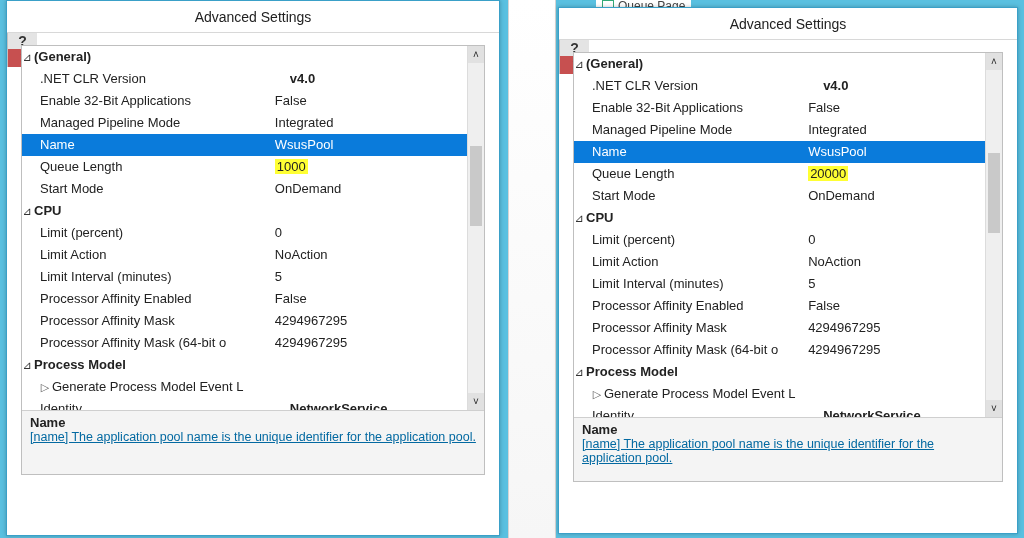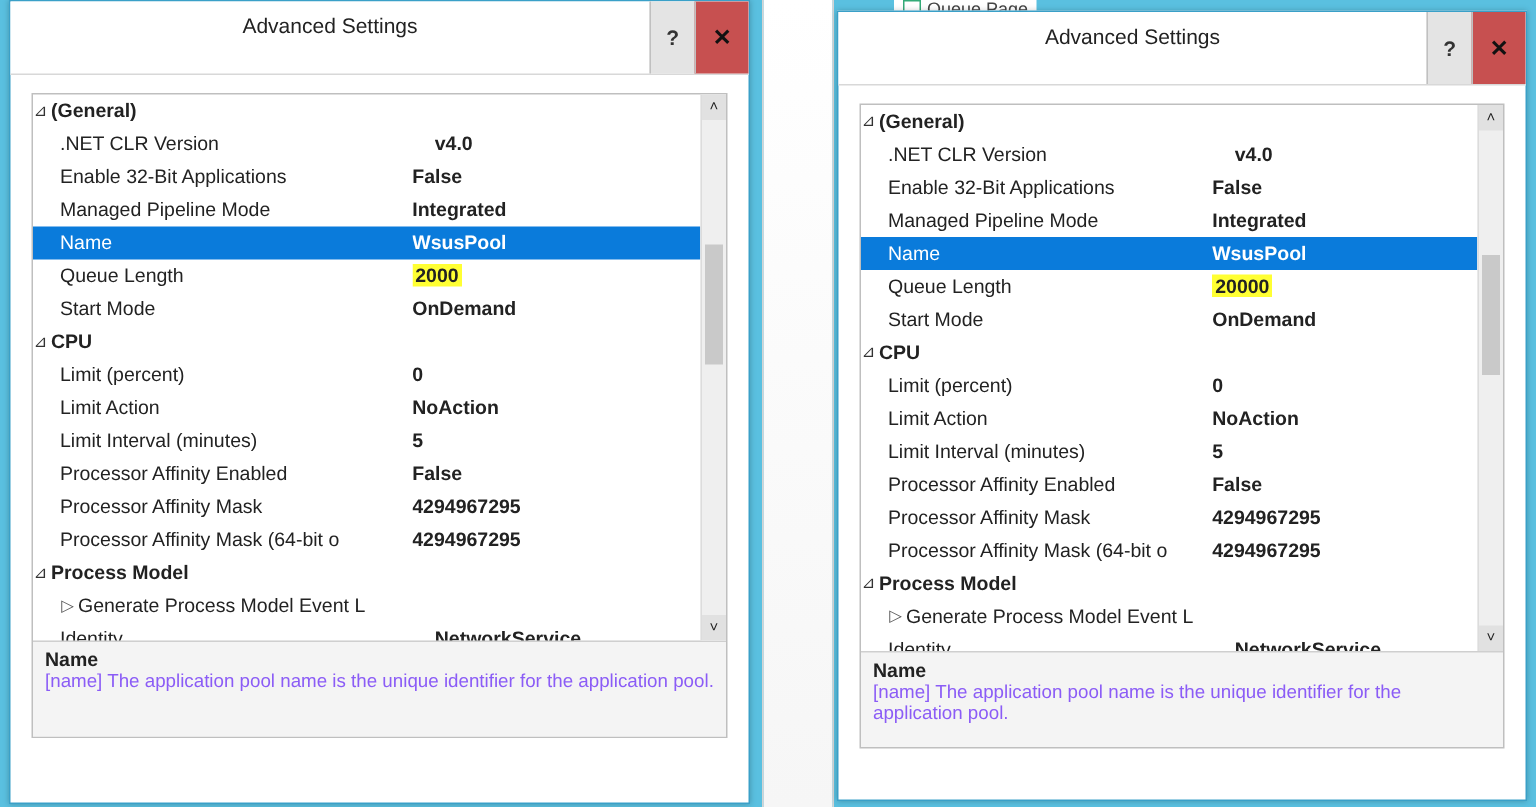--- a/index.html
+++ b/index.html
@@ -23,26 +23,27 @@
   .dialog {
     position: absolute;
     background: #fff;
     border: 1px solid #3aa0c8;
     box-shadow: 0 0 4px rgba(0,0,0,.25);
   }
   .dialog.left  { left: 6px;  top: 0;  width: 494px; height: 536px; }
   .dialog.right { left: 558px; top: 7px; width: 460px; height: 527px; }
 
   .titlebar {
-    height: 49px;
+    height: 32px;
     background: #fff;
     border-bottom: 1px solid #d8d8d8;
     display: flex;
     align-items: stretch;
     user-select: none;
+    flex-direction: column;
   }
   .titlebar .title {
     flex: 1;
     text-align: center;
     line-height: 32px;
     font-size: 14px;
     color: #222;
   }
   .titlebar .btn {
     width: 30px;
@@ -110,21 +111,20 @@
   }
   .row .k {
     flex: 0 0 55%;
     white-space: nowrap;
     overflow: hidden;
   }
   .row .v {
     flex: 1;
     white-space: nowrap;
     overflow: hidden;
-    font-weight: bold;
   }
   .row.cat .k { font-weight: bold; }
   .row.cat { padding-left: 0; }
   .row.sub { padding-left: 18px; }
   .tri {
     display:inline-block;
     width: 10px;
     text-align:center;
     font-size:11px;
     margin-right:2px;
@@ -138,21 +138,21 @@
   .row .v.bold { font-weight: bold; margin-left: 15px; }
   .hl { background:#ffff33; padding:0 2px; }
 
   .desc {
     height: 64px;
     border-top:1px solid #cfcfcf;
     background:#f4f4f4;
     padding:4px 8px;
   }
   .desc .dname { font-weight:bold; }
-  .desc .dtext { font-size:12.5px; color:#8b5cf6; }
+  .desc .dtext { font-size:12.5px; color:#0369a1;text-decoration:underline; }
 
   .overlay-label {
     position:absolute;
     font-size:30px;
     font-weight:700;
     color:#e02020;
     user-select:none;
   }
   .overlay-label.before { left: 156px; top: 44px; }
   .overlay-label.after  { left: 718px; top: 50px; }
@@ -218,21 +218,21 @@
           <div class="row sub">
               <span class="k">Managed Pipeline Mode</span>
               <span class="v">Integrated</span>
             </div>
           <div class="row sub selected">
               <span class="k">Name</span>
               <span class="v">WsusPool</span>
             </div>
           <div class="row sub">
               <span class="k">Queue Length</span>
-              <span class="v"><span class="hl">2000</span></span>
+              <span class="v"><span class="hl">1000</span></span>
             </div>
           <div class="row sub">
               <span class="k">Start Mode</span>
               <span class="v">OnDemand</span>
             </div>
 
           <div class="row cat">
               <span class="tri open"></span>
               <span class="k">CPU</span>
             </div>

